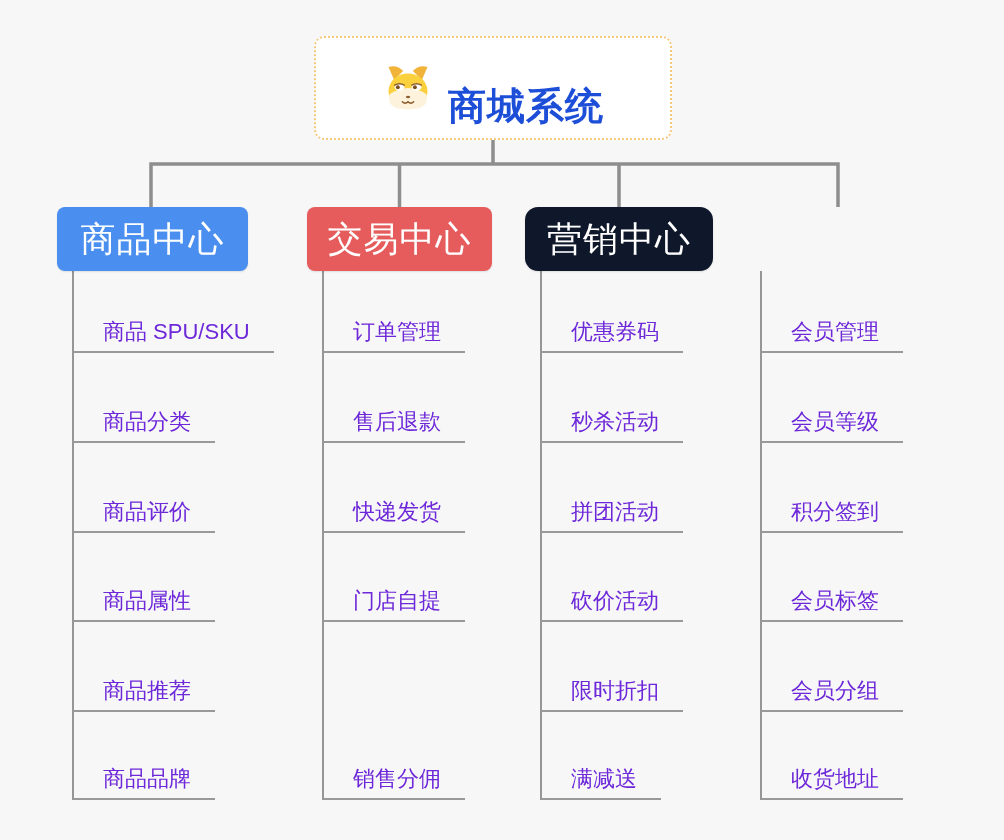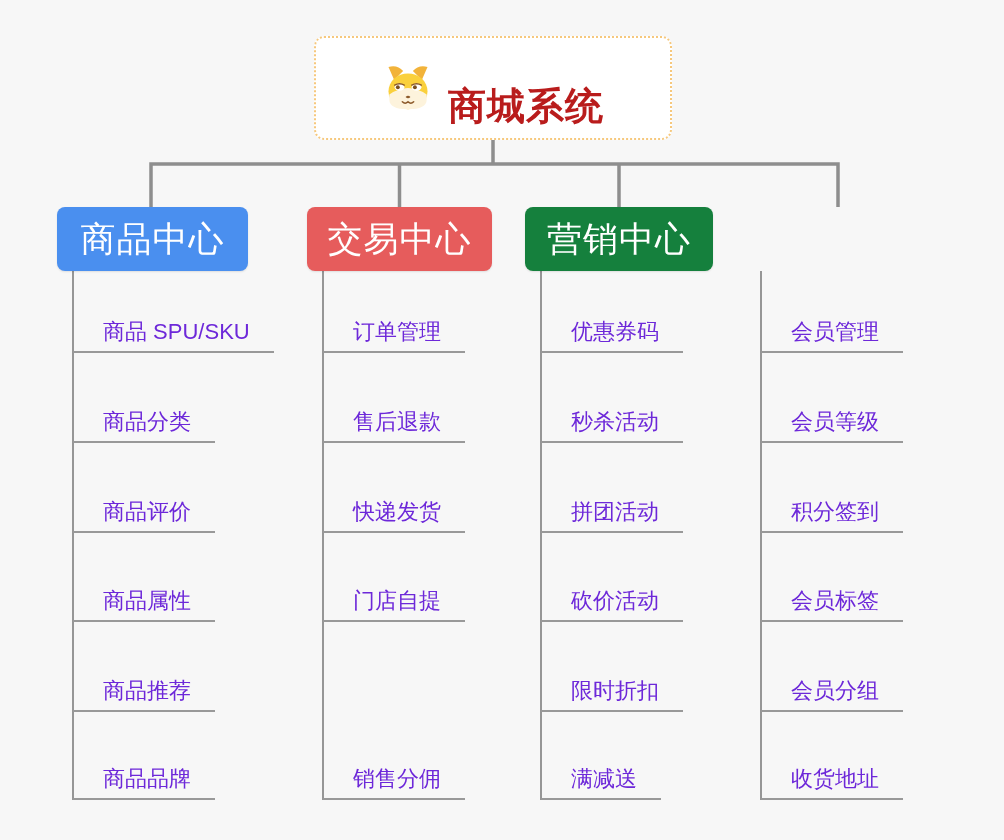--- a/index.html
+++ b/index.html
@@ -23,21 +23,21 @@
     box-sizing:border-box;
     background:#ffffff;
     border:2px dotted #F6C87D;
     border-radius:10px;
     display:flex;align-items:center;justify-content:center;gap:14px;
     z-index:2;
   }
   .root-title{
     font-size:38px;
     font-weight:600;
-    color:#b91c1c;
+    color:#1d4ed8;
     letter-spacing:1px;
     white-space:nowrap;
     margin-top:36px;
   }
   .dog-icon{flex:0 0 auto;display:block;}
   
   .branch-box{
     position:absolute;top:207px;height:64px;
     border-radius:8px;
     display:flex;align-items:center;justify-content:center;
@@ -91,21 +91,21 @@
     </svg>
     <span class="root-title">商城系统</span>
   </div>
 
   <div class="branch-box bb1" style="background: rgb(74, 143, 239);">
     <span>商品中心</span>
   </div>
   <div class="branch-box bb2" style="background: rgb(230, 92, 92);">
     <span>交易中心</span>
   </div>
-  <div class="branch-box bb3" style="background: #15803d;">
+  <div class="branch-box bb3" style="background: #0f172a; border-radius: 13px;">
     <span>营销中心</span>
   </div>
 
   <div class="item col1 r1">商品 SPU/SKU</div>
   <div class="item col1 r2">商品分类</div>
   <div class="item col1 r3">商品评价</div>
   <div class="item col1 r4">商品属性</div>
   <div class="item col1 r5">商品推荐</div>
   <div class="item col1 r6">商品品牌</div>
 

